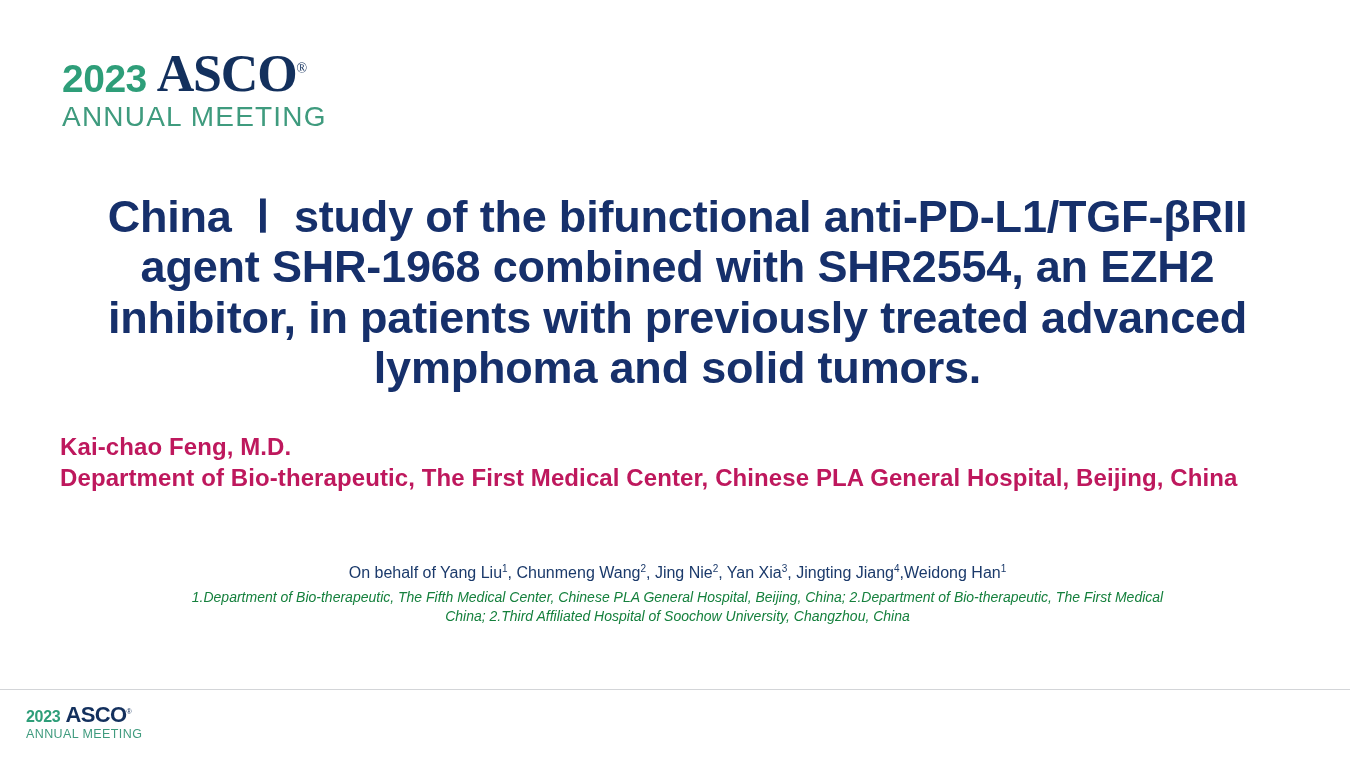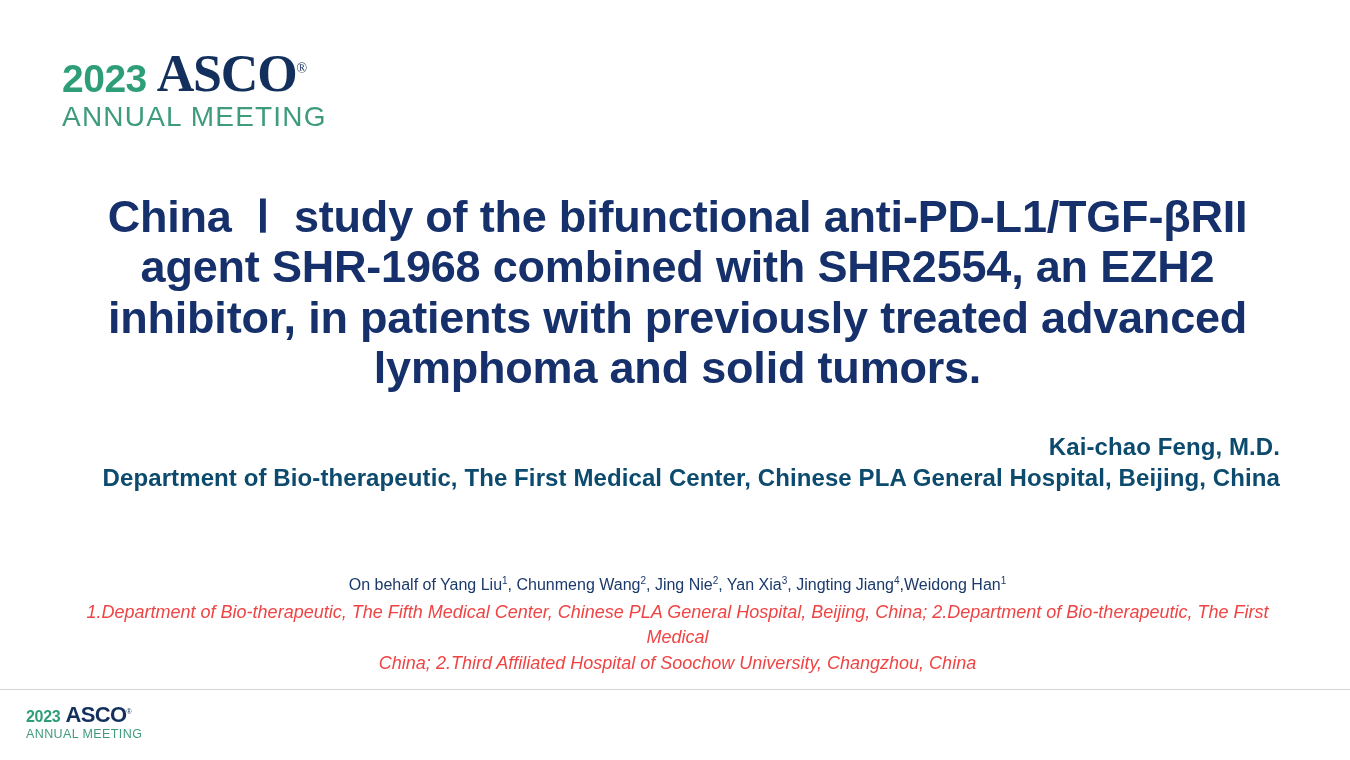--- a/index.html
+++ b/index.html
@@ -80,25 +80,25 @@
     margin: 0;
   }
   .roman-one {
     font-family: "Liberation Serif", serif;
     font-weight: 700;
   }
 
   
   .presenter-block {
     position: absolute;
-    left: 75px;
+    left: 60px;
     top: 432px;
     width: 1205px;
-    text-align: right;
-    color: #0c4a6e;
+    text-align: left;
+    color: #be185d;
   }
   .presenter-name,
   .presenter-affil,
   .presenter-date {
     font-size: 24px;
     font-weight: 700;
     line-height: 1.28;
     margin: 0;
     letter-spacing: 0.1px;
   }
@@ -109,34 +109,34 @@
     left: 70px;
     top: 562px;
     width: 1215px;
     text-align: center;
     color: #1b3a6b;
   }
   .authors-line {
     font-size: 16px;
     font-weight: 400;
     line-height: 1.35;
-    margin: 12px 0 4px 0;
+    margin: 0 0 4px 0;
   }
   .authors-line sup {
     font-size: 10px;
     vertical-align: super;
     line-height: 0;
   }
   .affiliations {
-    font-size: 18px;
+    font-size: 14px;
     font-style: italic;
     font-weight: 400;
     line-height: 1.42;
     margin: 0;
-    color: #ef4444;
+    color: #15803d;
   }
 
   
   .footer-divider {
     position: absolute;
     left: 0;
     top: 689px;
     width: 1350px;
     height: 1px;
     background: #d3d5d8;

